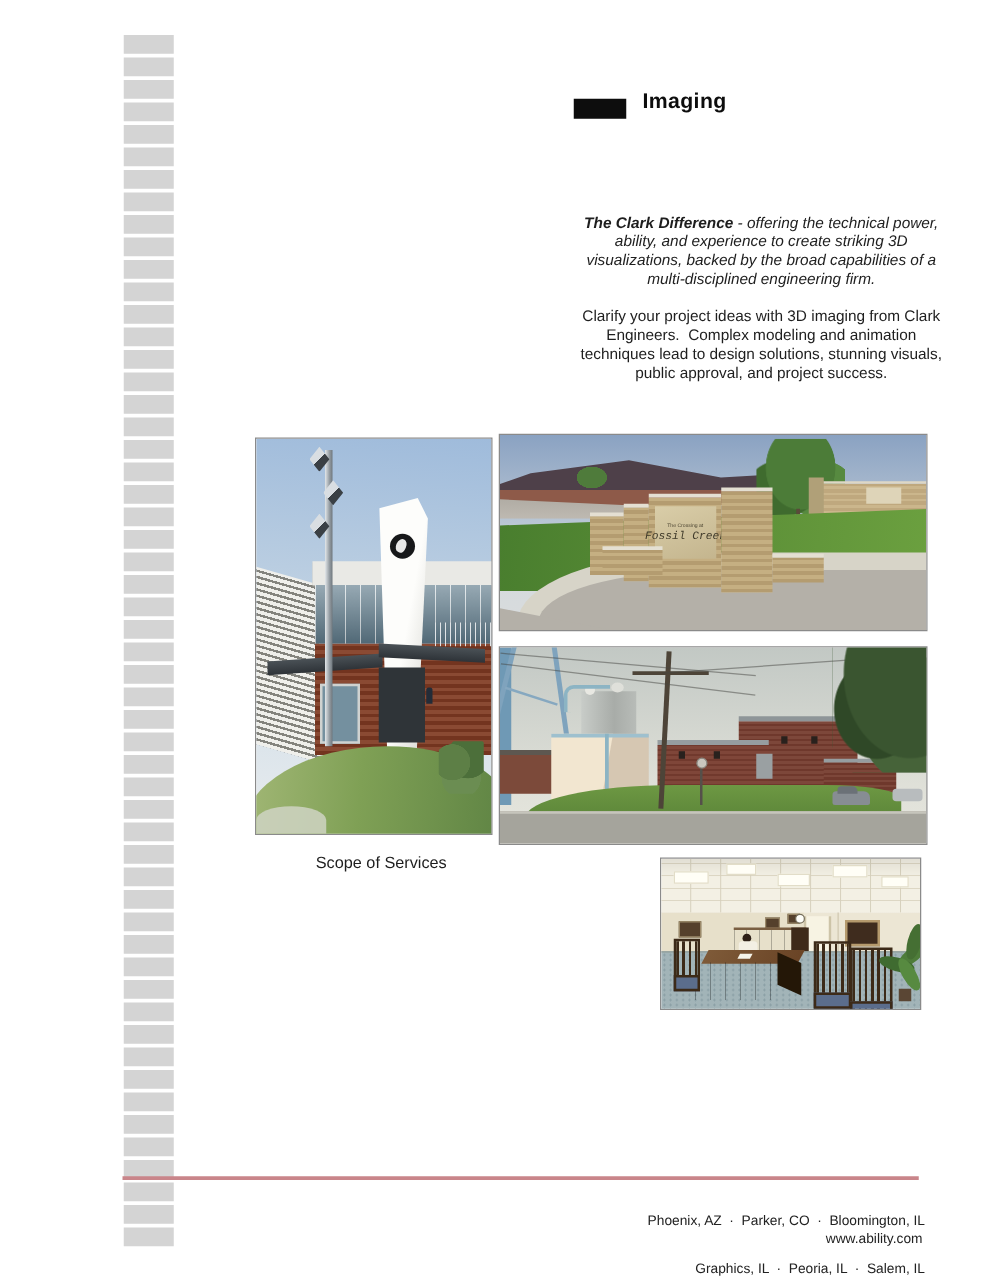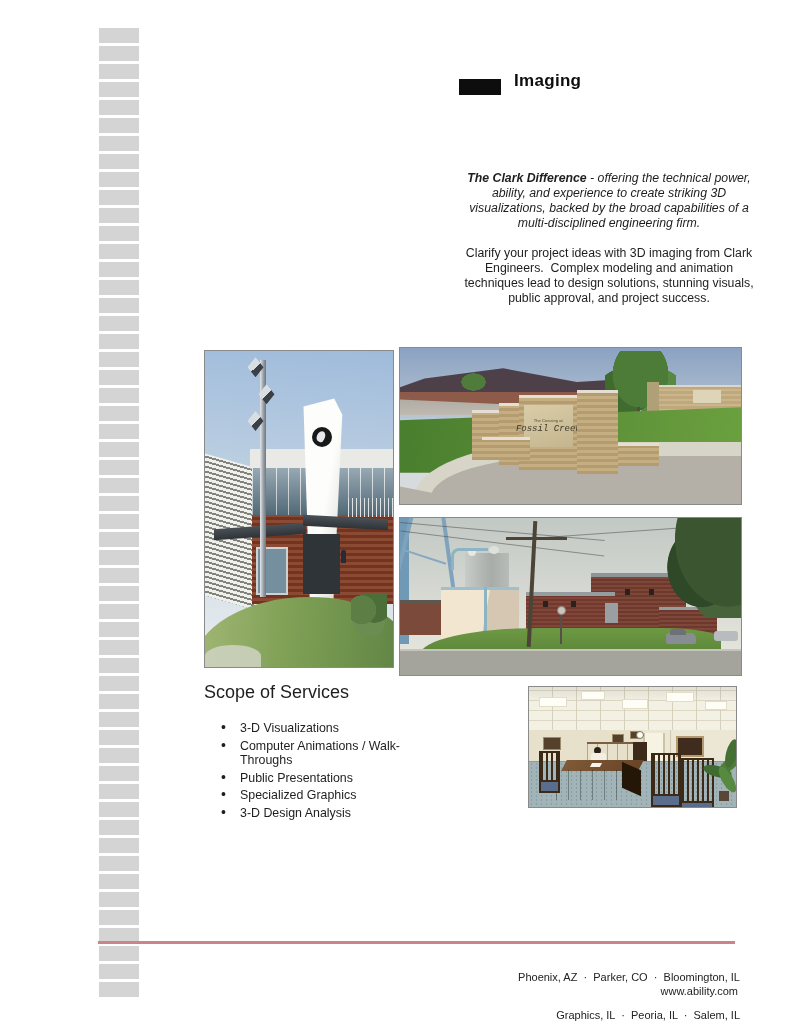--- a/index.html
+++ b/index.html
@@ -146,21 +146,21 @@
   .i-cR2{left:73%;top:59%;width:30px;height:52px;}
   .i-plant{right:-2%;top:45%;width:20%;height:50%;}
   .i-leaf{left:40%;top:30%;width:70%;height:18%;background:#4e7c3a;border-radius:50%;}
   .i-le1{transform:rotate(-40deg);}
   .i-le2{transform:rotate(15deg);left:10%;top:42%;background:#3f6b30;}
   .i-le3{transform:rotate(60deg);left:35%;top:55%;background:#578a40;}
   .i-le4{transform:rotate(-75deg);left:45%;top:12%;background:#456f33;}
   .i-pot{left:48%;bottom:0;width:26%;height:16%;background:#5a4634;}
   
   .services{position:absolute;left:204px;top:682px;width:202px;}
-  .services h2{margin:0 0 18px 0;font-size:18px;font-weight:normal;color:#1e1e1e;}
+  .services h2{margin:0 0 18px 0;font-size:13px;font-weight:normal;color:#1e1e1e;text-align:center;}
   .services ul{list-style:none;margin:0;padding:0;}
   .services li{position:relative;padding-left:36px;font-size:12.4px;line-height:14.5px;margin-bottom:3px;}
   .services li::before{content:"\2022";position:absolute;left:17px;top:-1px;font-size:14px;}
   
   .footer-line{position:absolute;left:98px;top:941px;width:637px;height:3px;background:#c9858a;z-index:3;}
   .footer-locs{position:absolute;right:51px;top:945px;text-align:right;font-size:11px;line-height:12.8px;white-space:pre-wrap;color:#222;}
   .footer-web{position:absolute;right:53px;top:985px;font-size:11px;color:#222;}
 </style>
 </head>
 <body>
@@ -349,27 +349,20 @@
       <div class="i-leaf i-le1"></div>
       <div class="i-leaf i-le2"></div>
       <div class="i-leaf i-le3"></div>
       <div class="i-leaf i-le4"></div>
       <div class="i-pot"></div>
     </div>
   </div>
 
   <div class="services">
     <h2>Scope of Services</h2>
-    <ul>
-      <li>3-D Visualizations</li>
-      <li>Computer Animations / Walk-Throughs</li>
-      <li>Public Presentations</li>
-      <li>Specialized Graphics</li>
-      <li>3-D Design Analysis</li>
-    </ul>
   </div>
 
   <div class="footer-line" style="background: rgb(201, 133, 138);"></div>
   <div class="footer-locs">
     <div>Phoenix, AZ  ·  Parker, CO  ·  Bloomington, IL</div>
     <div>Graphics, IL  ·  Peoria, IL  ·  Salem, IL</div>
   </div>
   <div class="footer-web">www.ability.com</div>
 
 </div>

